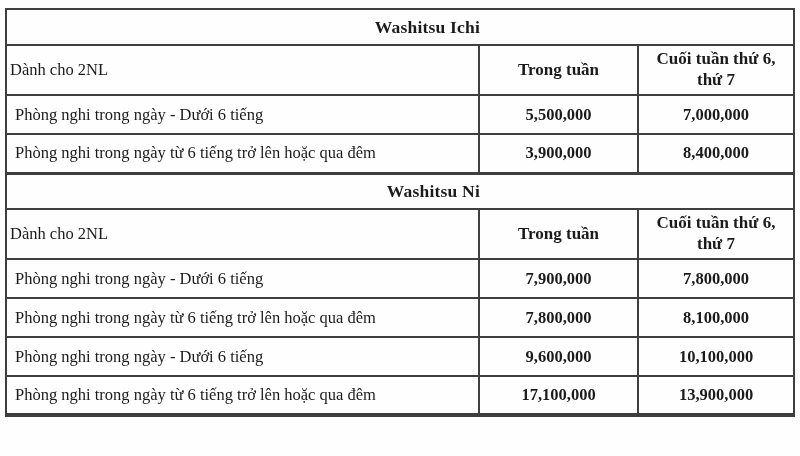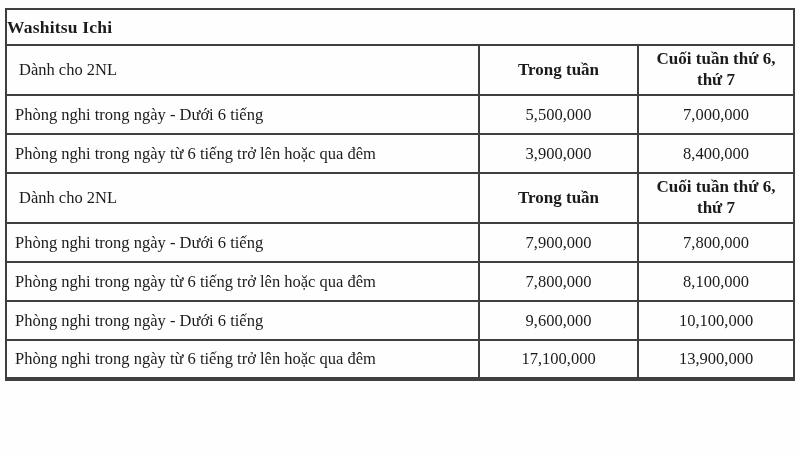--- a/index.html
+++ b/index.html
@@ -22,49 +22,50 @@
     background:#fefefe;
   }
   col.c-label   { width:473px; }
   col.c-weekday { width:159px; }
   col.c-weekend { width:156px; }
 
   tr.title-row td { border-top-width:3px; height:36px; }
   tr.title-row:first-child td { border-top-width:2px; }
   .title-inner {
     width:473px;
-    text-align:left;
+    text-align:right;
     font-weight:bold;
     font-size:17.5px;
     letter-spacing:0.2px;
   }
   tr.subhead-row td { height:50px; }
   .audience {
     text-align:left;
-    padding:2px 12px;
+    padding:2px 3px;
     font-size:16.5px;
   }
   .col-head {
     font-weight:bold;
     text-align:center;
     font-size:17px;
     line-height:1.22;
     padding:2px 6px;
   }
   tr.rate-row td { height:39px; }
   .rate-label {
     text-align:left;
     padding:1px 8px;
     font-size:16.5px;
     white-space:nowrap;
     overflow:hidden;
   }
   .price {
     text-align:center;
     font-size:16.5px;
+    font-weight:bold;
   }
   tr.last-row td { border-bottom-width:4px; }
 </style>
 </head>
 <body>
 
 <div class="page">
   <table class="rates">
     <colgroup>
       <col class="c-label">
@@ -87,20 +88,25 @@
       <td class="rate-label">Phòng nghi trong ngày - Dưới 6 tiếng</td>
       <td class="price">5,500,000</td>
       <td class="price">7,000,000</td>
     </tr>
     <tr class="rate-row">
       <td class="rate-label">Phòng nghi trong ngày từ 6 tiếng trở lên hoặc qua đêm</td>
       <td class="price">3,900,000</td>
       <td class="price">8,400,000</td>
     </tr>
 
+    <tr class="title-row">
+      <td colspan="3">
+        <div class="title-inner">Washitsu Ni</div>
+      </td>
+    </tr>
     <tr class="subhead-row">
       <td class="audience">Dành cho 2NL</td>
       <td class="col-head">Trong tuần</td>
       <td class="col-head">Cuối tuần thứ 6, thứ 7</td>
     </tr>
     <tr class="rate-row">
       <td class="rate-label">Phòng nghi trong ngày - Dưới 6 tiếng</td>
       <td class="price">7,900,000</td>
       <td class="price">7,800,000</td>
     </tr>

